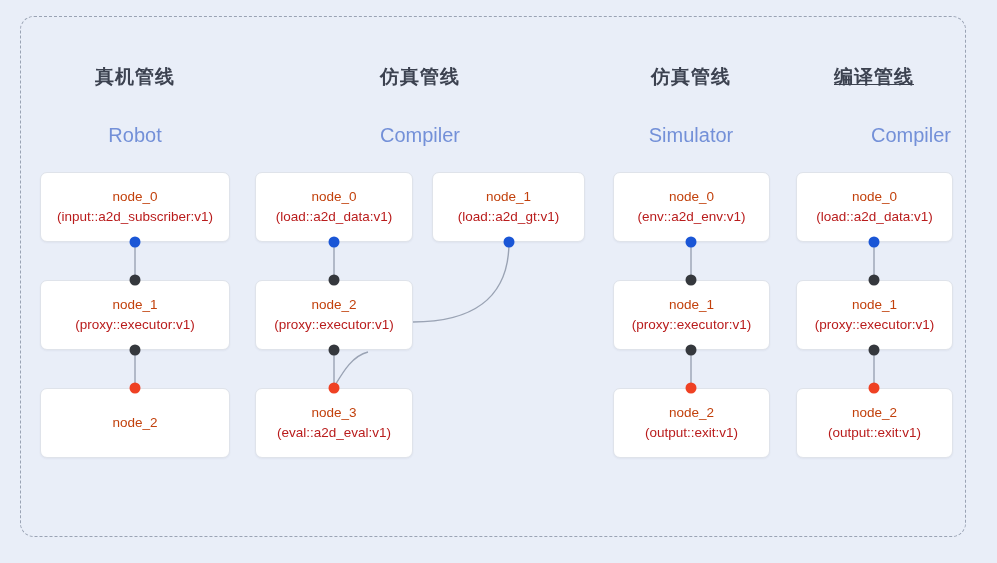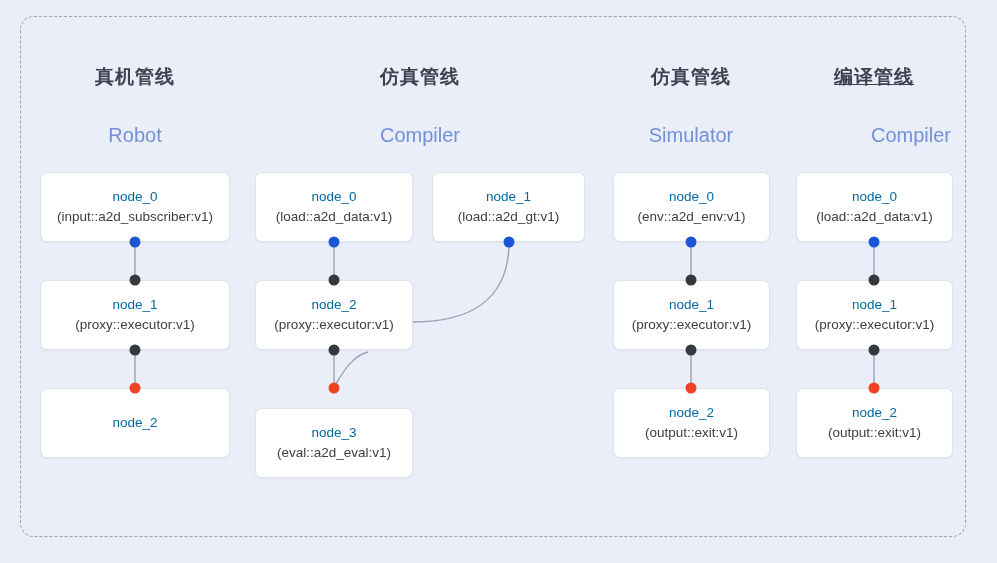--- a/index.html
+++ b/index.html
@@ -55,27 +55,27 @@
     box-shadow: 0 1px 2px rgba(30, 40, 70, 0.05);
     display: flex;
     flex-direction: column;
     align-items: center;
     justify-content: center;
     text-align: center;
     padding: 4px 6px;
   }
   .node .nline1 {
     font-size: 13.5px;
-    color: #0369a1;
+    color: #c2410c;
     line-height: 20px;
     white-space: nowrap;
   }
   .node .nline2 {
     font-size: 13.5px;
-    color: #404040;
+    color: #b91c1c;
     line-height: 20px;
     white-space: nowrap;
   }
   .port {
     position: absolute;
     width: 11px;
     height: 11px;
     border-radius: 50%;
     transform: translate(-50%, -50%);
     z-index: 6;
@@ -154,21 +154,21 @@
     <div class="nline2">(load::a2d_data:v1)</div>
   </div>
   <div class="node" style="left:432px; top:172px; width:153px; height:70px;">
     <div class="nline1">node_1</div>
     <div class="nline2">(load::a2d_gt:v1)</div>
   </div>
   <div class="node" style="left:255px; top:280px; width:158px; height:70px;">
     <div class="nline1">node_2</div>
     <div class="nline2">(proxy::executor:v1)</div>
   </div>
-  <div class="node" style="left:255px; top:388px; width:158px; height:70px;margin-top:20px;">
+  <div class="node" style="left:255px; top:388px; width:158px; height:70px;">
     <div class="nline1">node_3</div>
     <div class="nline2">(eval::a2d_eval:v1)</div>
   </div>
   <div class="port blue" style="left:334px; top:242px;"></div>
   <div class="port blue" style="left:509px; top:242px;"></div>
   <div class="port black" style="left:334px; top:280px;"></div>
   <div class="port black" style="left:334px; top:350px;"></div>
   <div class="port red" style="left:334px; top:388px;"></div>
 
   <div class="node" style="left:613px; top:172px; width:157px; height:70px;">

